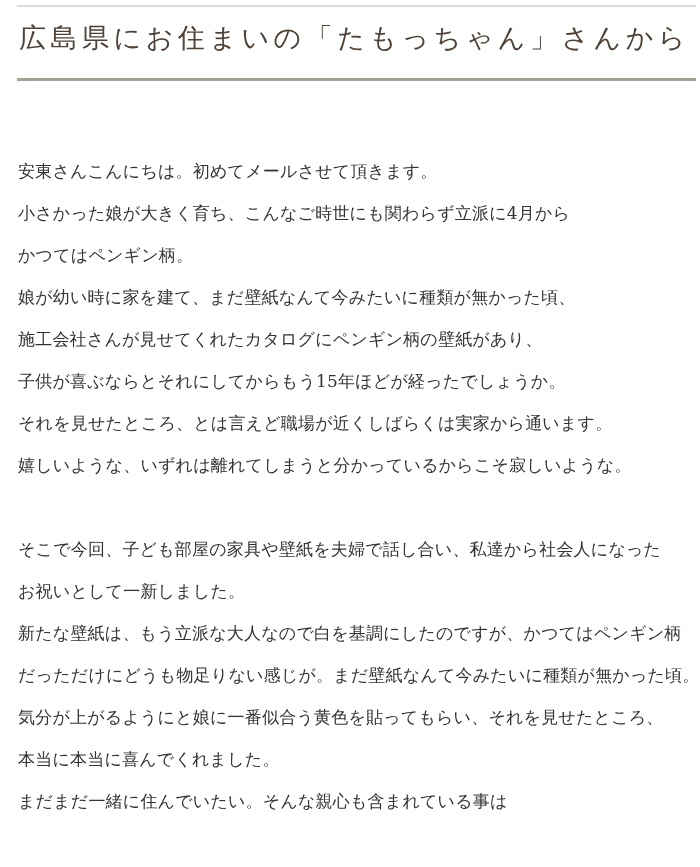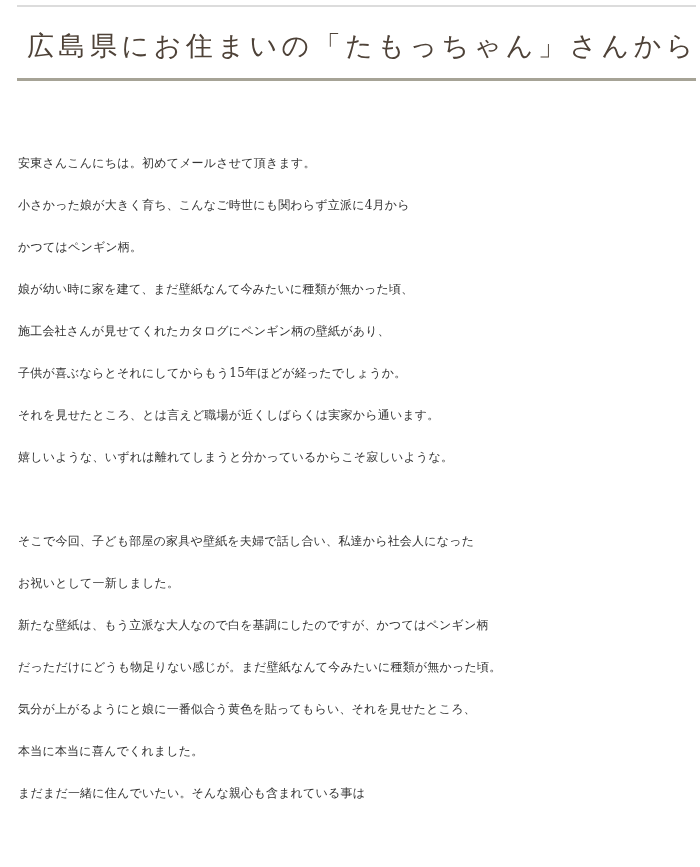--- a/index.html
+++ b/index.html
@@ -20,37 +20,37 @@
   }
   .rule-top{
     position:absolute;
     top:5px;left:17px;right:4px;
     height:2px;
     background:var(--top-rule);
   }
   .page-title{
     position:absolute;
     top:20px;left:19px;right:0;
-    margin:8px;
+    margin:0;
     font-size:27px;
     font-weight:400;
     letter-spacing:4.5px;
     color:var(--title-text);
     white-space:nowrap;
   }
   .rule-title{
     position:absolute;
     top:78px;left:17px;right:4px;
     height:3px;
     background:var(--title-rule);
   }
   .letter-body{
     position:absolute;
-    top:142px;left:18px;right:6px;
-    font-size:12px;
+    top:150px;left:18px;right:6px;
+    font-size:17px;
     line-height:42px;
     letter-spacing:0.2px;
     color:var(--body-text);
   }
   .letter-line{
     margin:0;
     height:42px;
     white-space:nowrap;
     overflow:hidden;
   }

